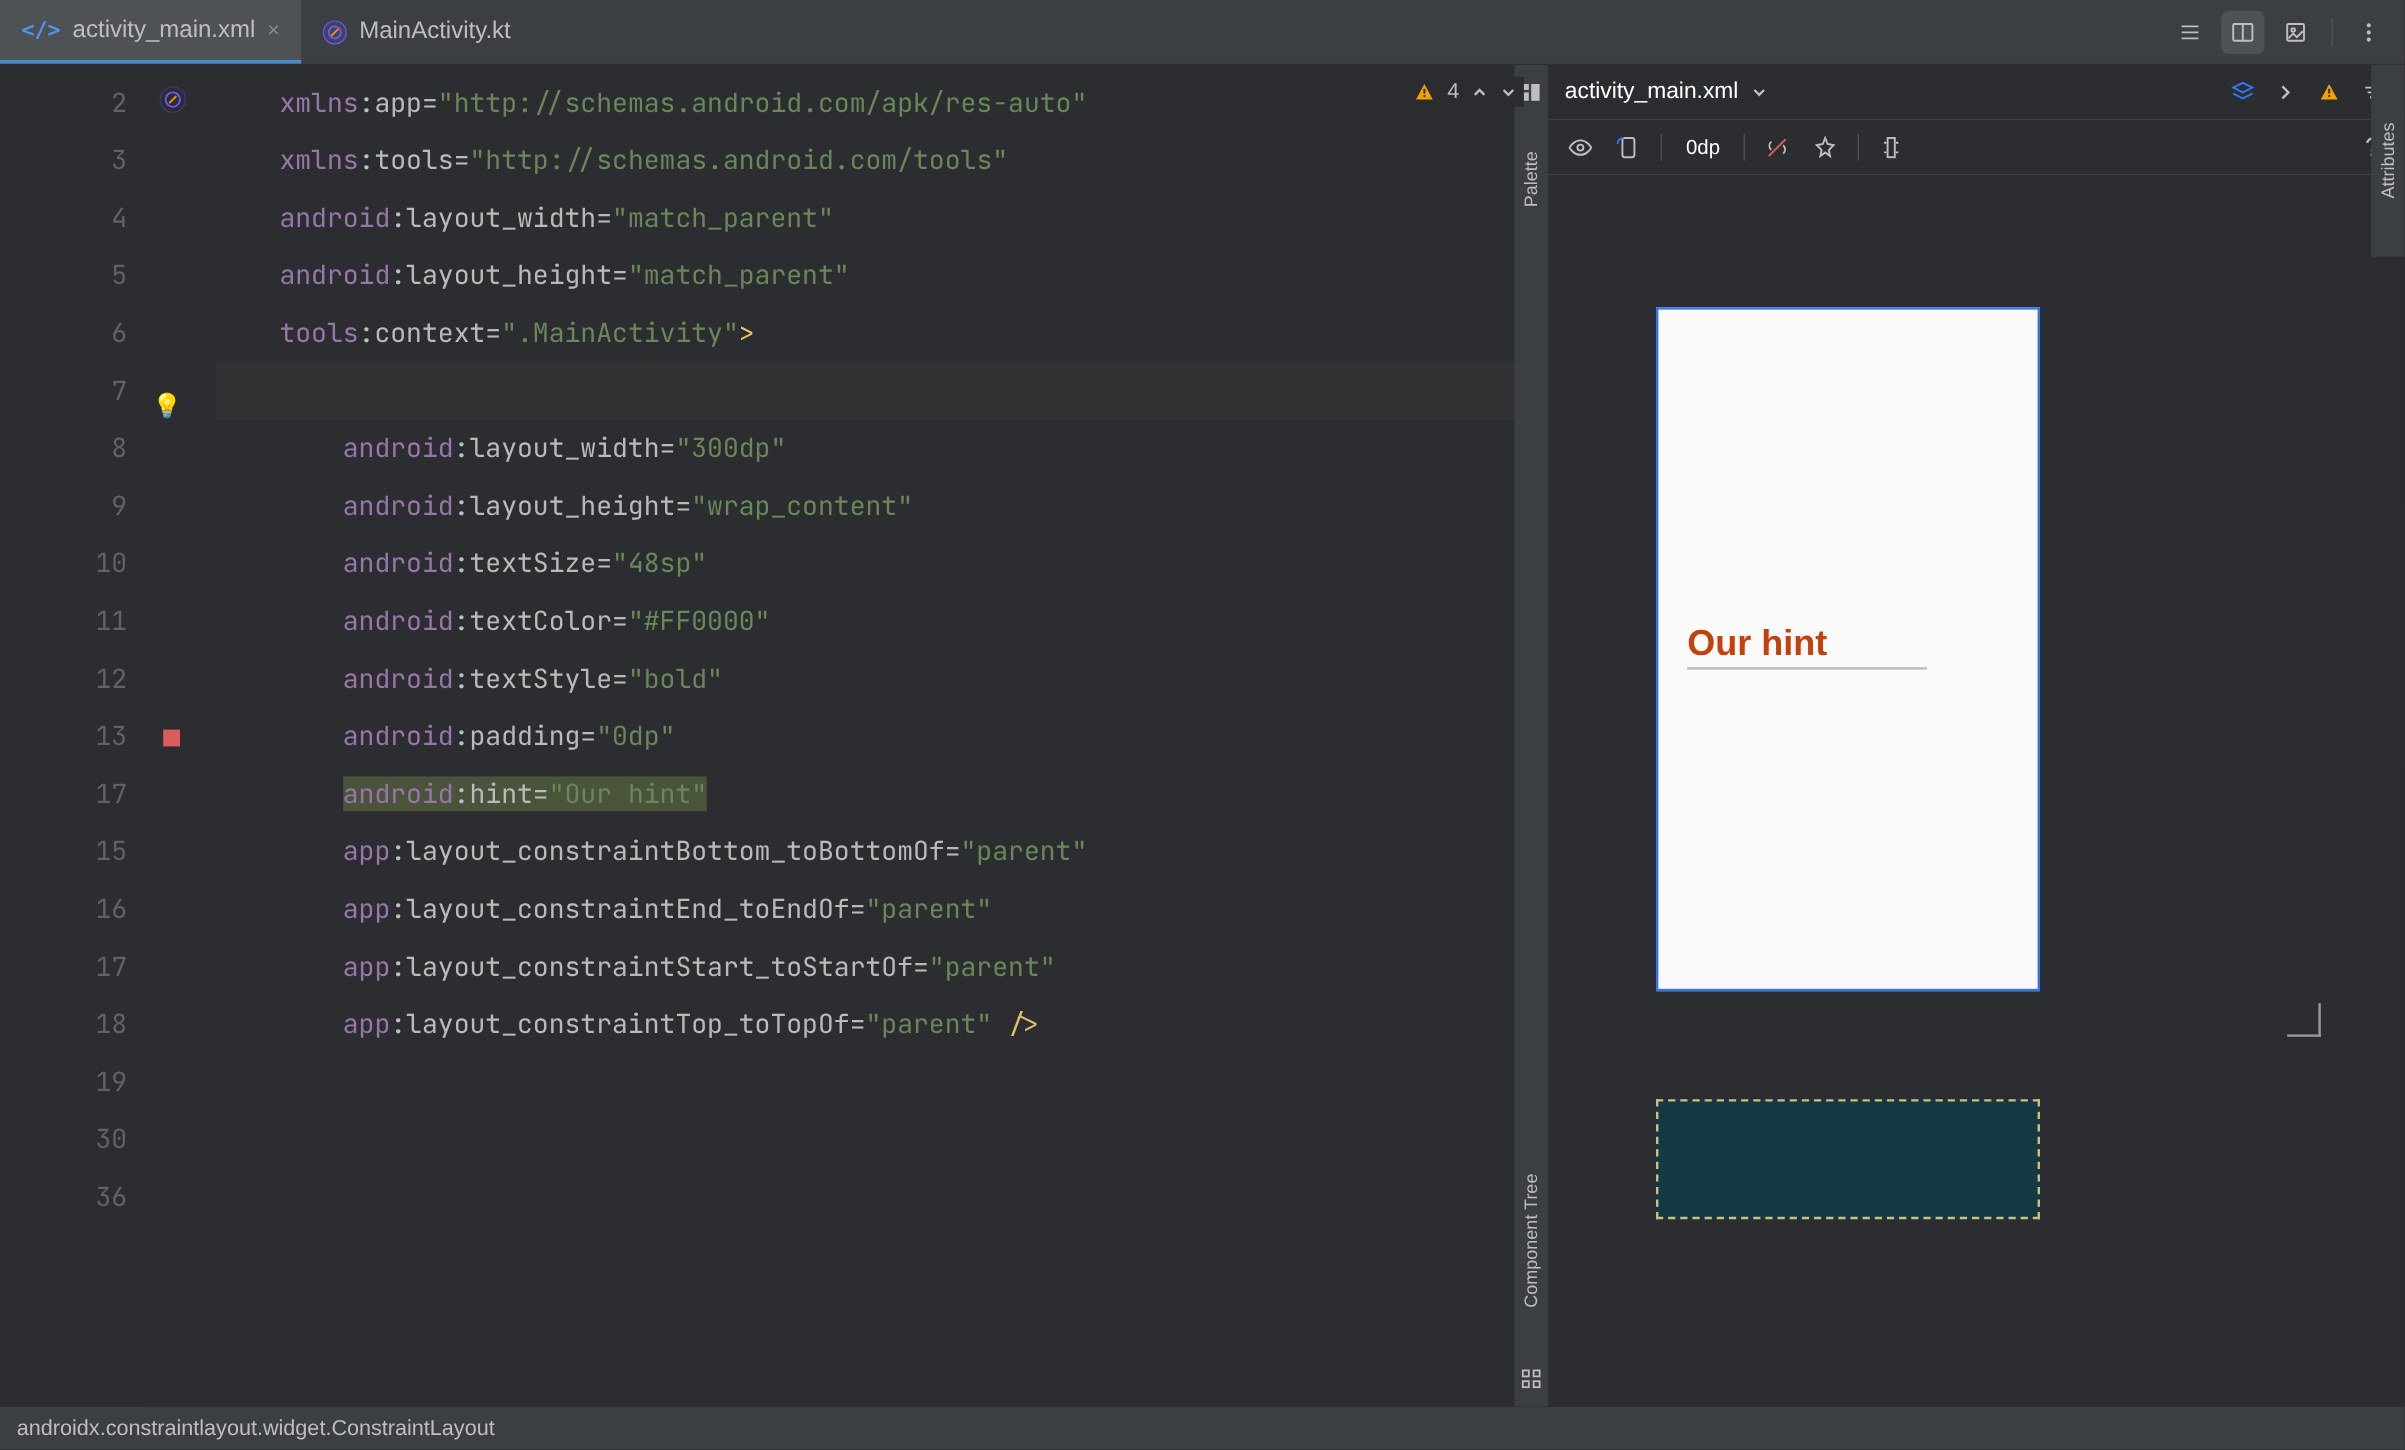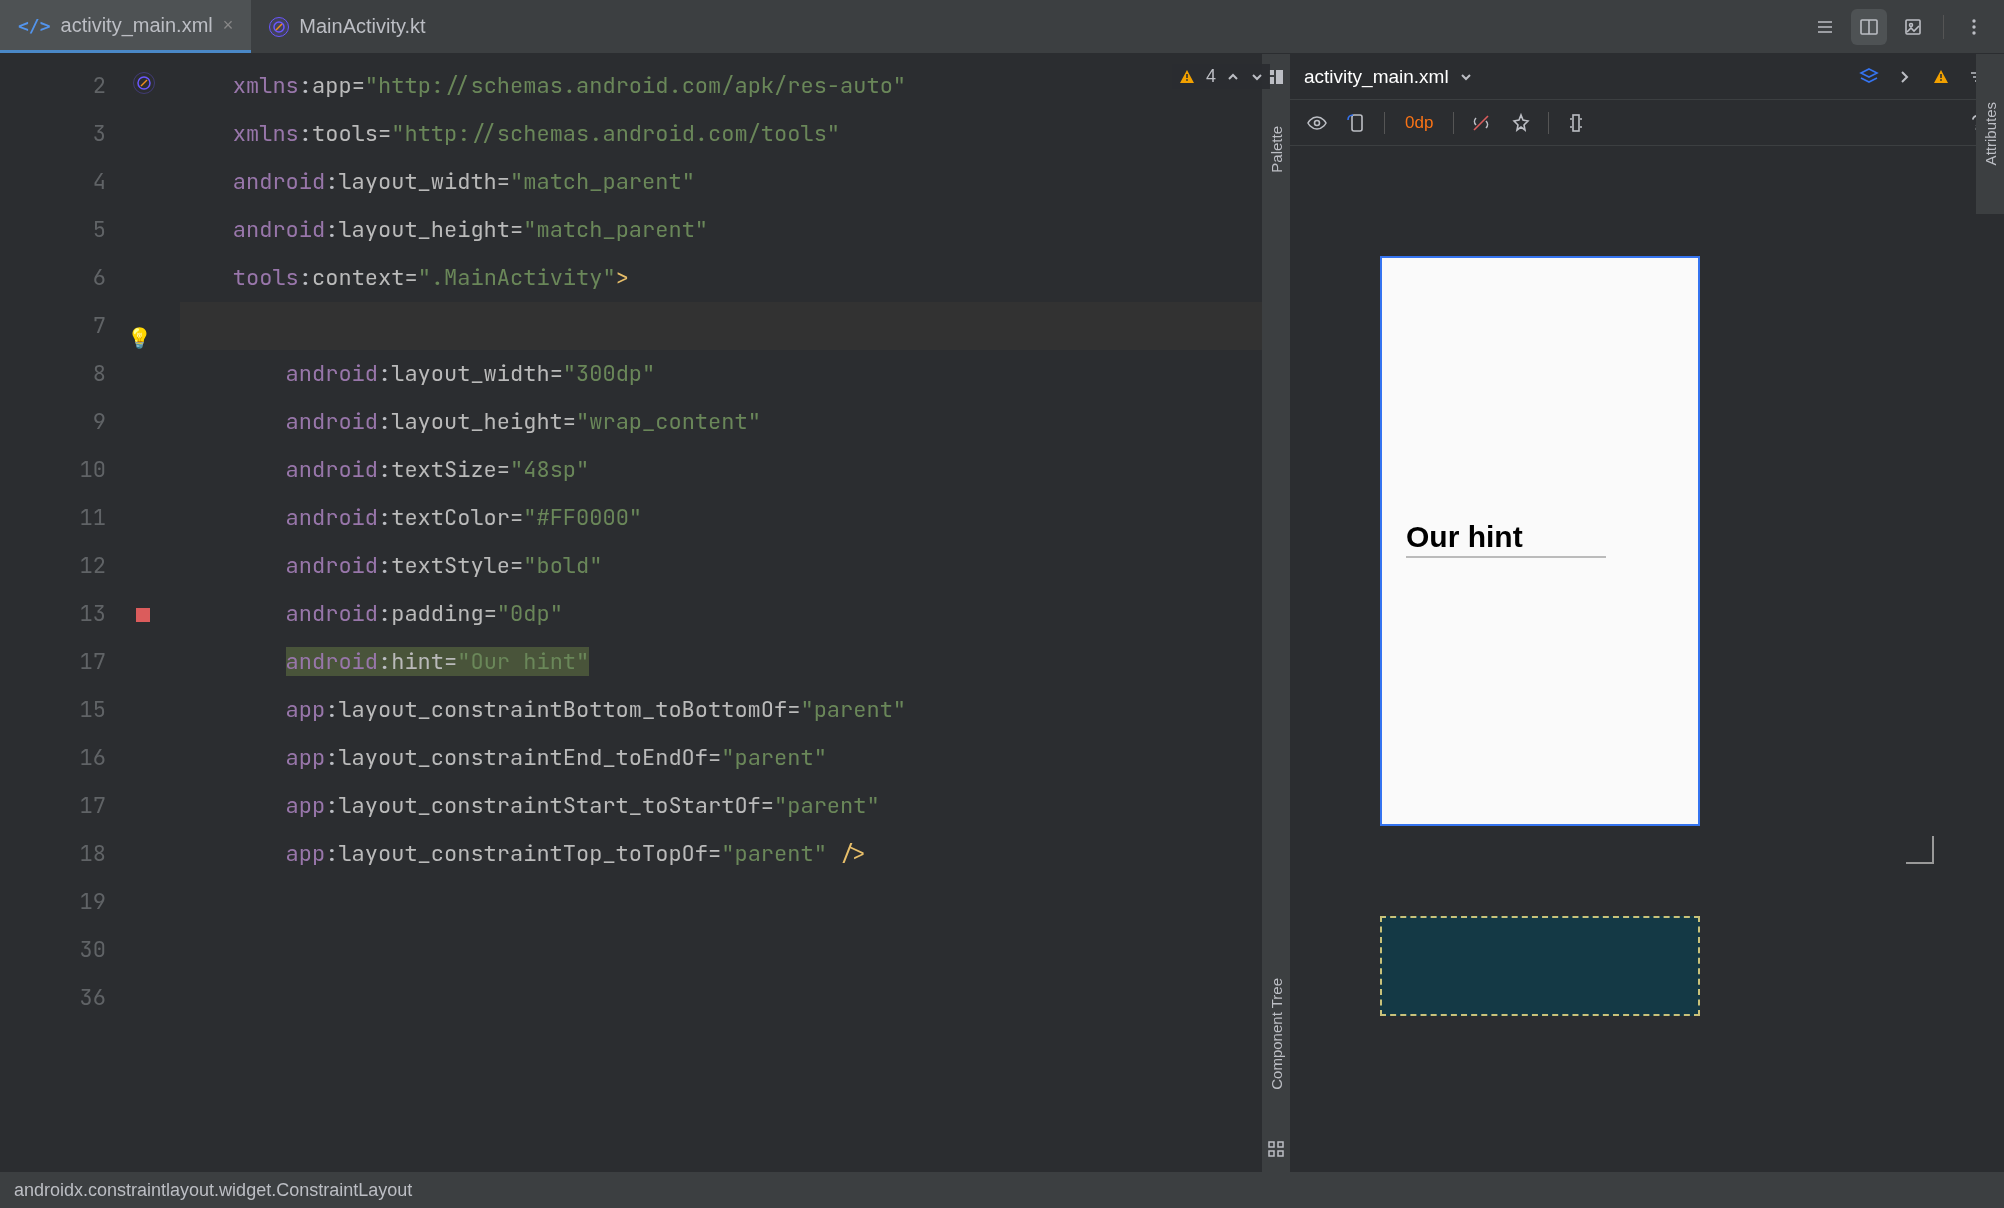--- a/index.html
+++ b/index.html
@@ -218,42 +218,42 @@
   .design-toolbar1 .spacer { flex:1; }
   .design-toolbar2 {
     height: 46px;
     display: flex;
     align-items: center;
     padding: 0 14px;
     gap: 14px;
     border-bottom: 1px solid #3c3f41;
     font-size: 18px;
   }
-  .design-toolbar2 .zoom-val { color: #f97316; font-size: 17px; padding: 0 6px;}
+  .design-toolbar2 .zoom-val { color: #ffffff; font-size: 17px; padding: 0 6px;}
   .dt-icon { width:26px; height:26px; display:flex; align-items:center; justify-content:center; color:#bcbec4; cursor:pointer;}
   .dt-sep { width:1px; height:22px; background:#555; }
 
   .canvas {
     flex: 1;
     position: relative;
     background: #2b2d30;
     overflow: hidden;
   }
   .device {
     position: absolute;
     left: 90px; top: 110px;
     width: 320px; height: 570px;
     background: #fafafa;
     border: 2px solid #3574f0;
   }
   .device .hint {
     position: absolute;
     left: 24px; top: 262px;
     width: 200px;
-    color: #000000;
+    color: #c2410c;
     font-size: 30px;
     font-weight: bold;
     border-bottom: 2px solid #bbb;
     padding-bottom: 2px;
   }
   .resize-handle {
     position: absolute;
     right: 70px; top: 690px;
     width: 28px; height: 28px;
     border-right: 2px solid #999;

